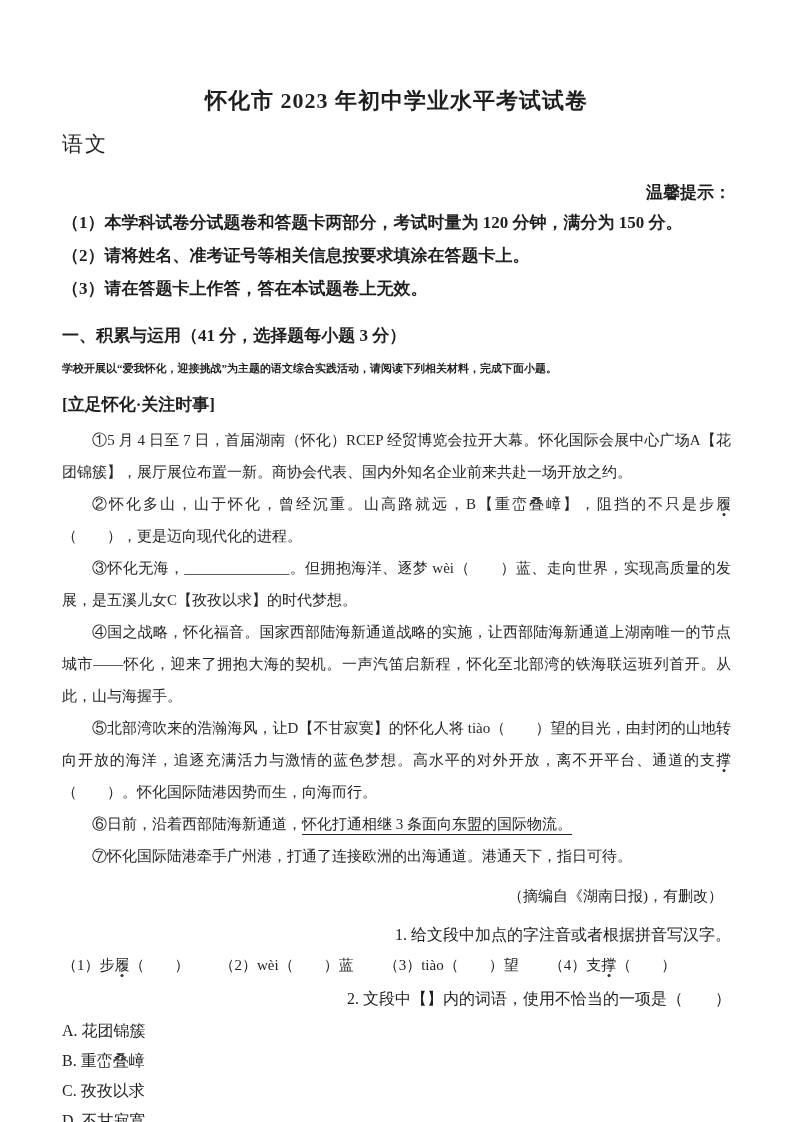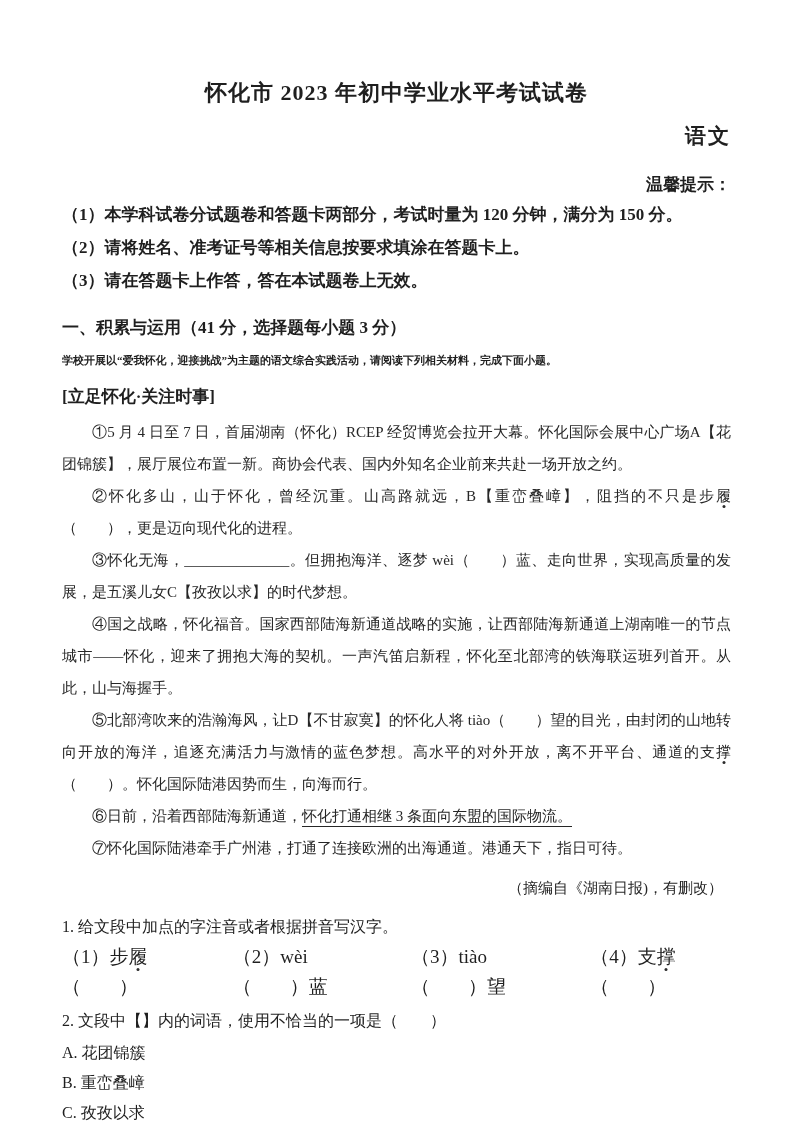--- a/index.html
+++ b/index.html
@@ -5,44 +5,44 @@
   html, body { margin: 0; padding: 0; background: #ffffff; }
   body {
     width: 793px; height: 1122px;
     font-family: "Liberation Serif", "DejaVu Serif", serif;
     color: #1f1f1f;
     overflow: hidden;
   }
   .page { box-sizing: border-box; width: 793px; height: 1122px; padding: 78px 62px 0 62px; }
 
   .title {
-    margin: 0; text-align: center;
+    margin: 8px; text-align: center;
     font-size: 22px; font-weight: 700; letter-spacing: 1px;
   }
   .subject {
-    margin: 14px 0 0 0; text-align: right;
-    font-size: 21px; font-weight: 700; letter-spacing: 2px;
+    margin: 14px 0 0 0; text-align: left;
+    font-size: 21px; font-weight: 400; letter-spacing: 2px;
   }
 
   .notice-head { margin: 22px 0 0 0; font-size: 17px; font-weight: 700; line-height: 26px; text-align: right; }
   .tip { margin: 0; font-size: 17px; font-weight: 700; line-height: 33px; }
 
   .section-head { margin: 14px 0 0 0; font-size: 17px; font-weight: 700; line-height: 33px; }
   .intro { margin: 0; font-size: 11px; font-weight: 700; line-height: 33px; text-align: justify; }
   .tag { margin: 5px 0 0 0; font-size: 17px; font-weight: 700; line-height: 30px; }
 
   .material { margin-top: 4px; }
   .kp {
     margin: 0; font-size: 15px; line-height: 32px;
     text-align: justify; text-indent: 2em; color: #262626;
   }
   .source { margin: 8px; font-size: 15px; line-height: 32px; text-align: right; color: #262626; }
 
-  .q-stem { margin: 4px 0 0 0; font-size: 16px; line-height: 30px; }
-  .q-row { display: flex; gap: 30px; font-size: 19px; line-height: 30px; }
+  .q-stem { margin: 4px 0 0 0; font-size: 16px; line-height: 30px; text-align: right; }
+  .q-row { display: flex; gap: 30px; font-size: 15px; line-height: 30px; }
   .opt-row { display: flex; font-size: 16px; line-height: 30px; margin-top: 2px; flex-direction: column; }
   .opt-row > span { width: 25%; }
 
   .em { position: relative; }
   .em::after {
     content: ""; position: absolute; left: 50%; bottom: -4px;
     width: 3px; height: 3px; border-radius: 50%; background: #2b2b2b;
     transform: translateX(-50%);
   }
   .ul { text-decoration: underline; text-underline-offset: 5px; text-decoration-thickness: 1px; }

